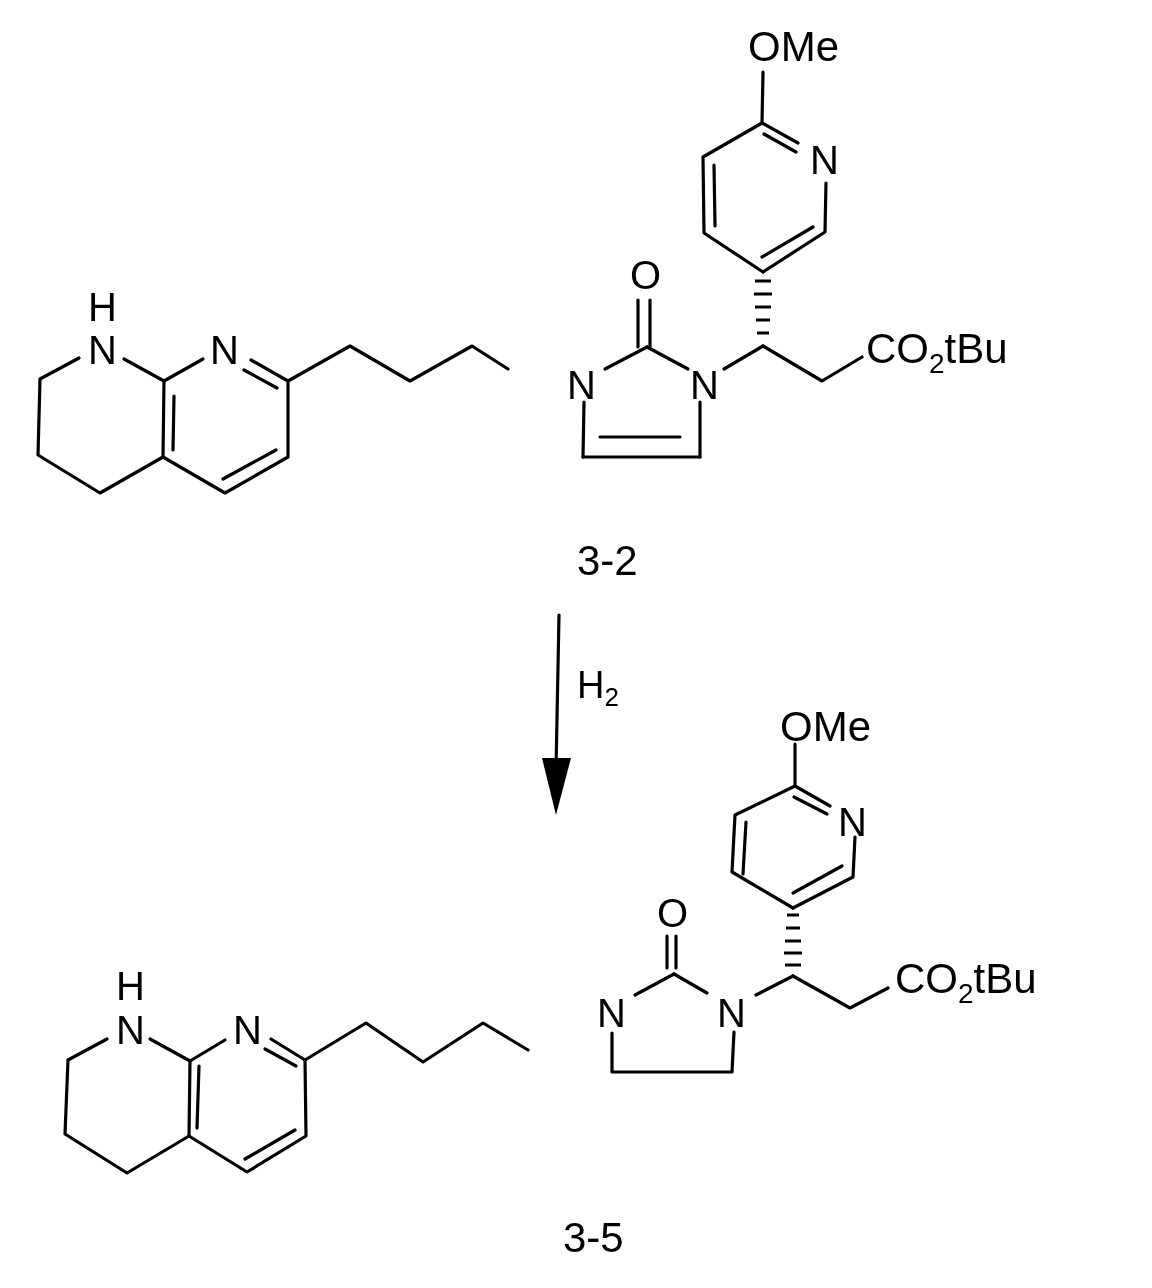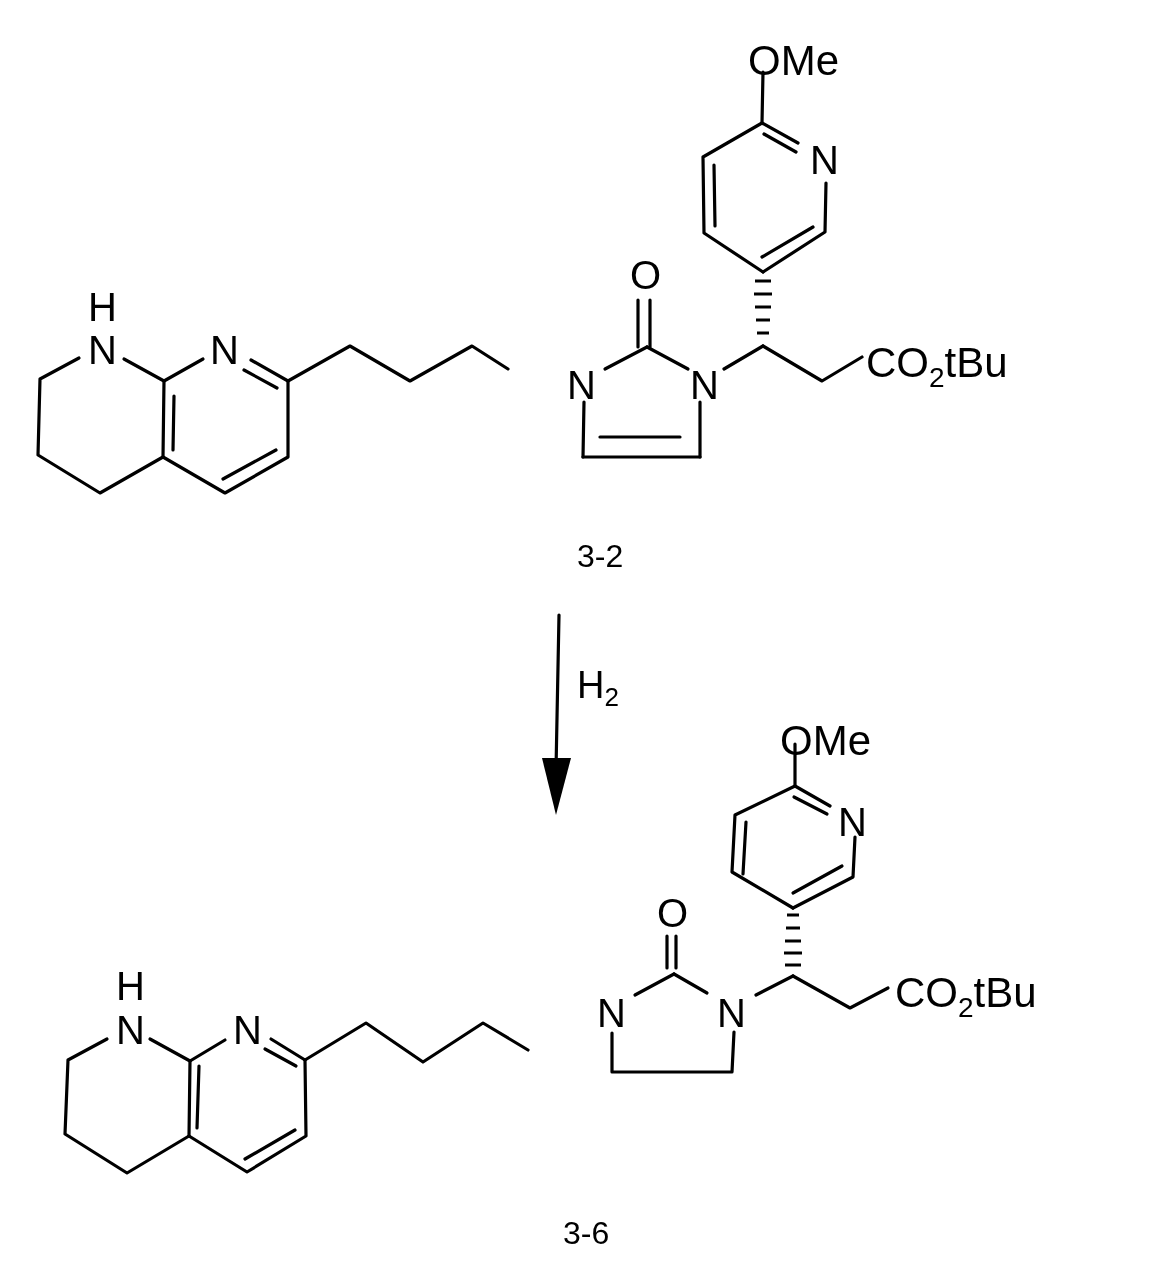--- a/index.html
+++ b/index.html
@@ -1,23 +1,23 @@
 <!DOCTYPE html>
 <html><head>
 <meta charset="utf-8">
 <style>
   html, body { margin: 0; padding: 0; background: #ffffff; }
   body { width: 1152px; height: 1288px; position: relative; overflow: hidden; font-family: "Liberation Sans", sans-serif; }
   svg { position: absolute; left: 0; top: 0; }
   .bond { stroke: #000; stroke-width: 3.2; fill: none; stroke-linecap: round; stroke-linejoin: round; }
   .lbl { position: absolute; color: #000; font-family: "Liberation Sans", sans-serif; line-height: 1; white-space: nowrap; }
   .atom { font-size: 40px; }
-  .grp { font-size: 42px; margin-top: 14px; }
+  .grp { font-size: 42px; }
   .sub { font-size: 28px; position: relative; top: 10px; }
-  .cid { font-size: 32px; text-underline-offset: 8px; text-decoration-thickness: 3px; }
+  .cid { font-size: 42px; text-underline-offset: 8px; text-decoration-thickness: 3px; }
   .reagent { font-size: 38px; }
 </style>
 </head>
 <body>
 
 <svg width="1152" height="1288" viewBox="0 0 1152 1288">
 
   <g>
 
     <polyline class="bond" points="79,358 40,379 38,455 100,493 163,457"></polyline>
@@ -121,14 +121,14 @@
 <div>
   <span class="lbl atom" style="left:116px;top:966px">H</span>
   <span class="lbl atom" style="left:116px;top:1010px">N</span>
   <span class="lbl atom" style="left:233px;top:1010px">N</span>
   <span class="lbl atom" style="left:657px;top:893px">O</span>
   <span class="lbl atom" style="left:597px;top:993px">N</span>
   <span class="lbl atom" style="left:717px;top:993px">N</span>
   <span class="lbl atom" style="left:838px;top:802px">N</span>
   <span class="lbl grp" style="left:780px;top:706px">OMe</span>
   <span class="lbl grp" style="left:895px;top:958px"><span>CO</span><span class="sub">2</span><span>tBu</span></span>
-  <span class="lbl cid" style="left:563px;top:1217px">3-6</span>
+  <span class="lbl cid" style="left:563px;top:1217px">3-5</span>
 </div>
 
 </body></html>

